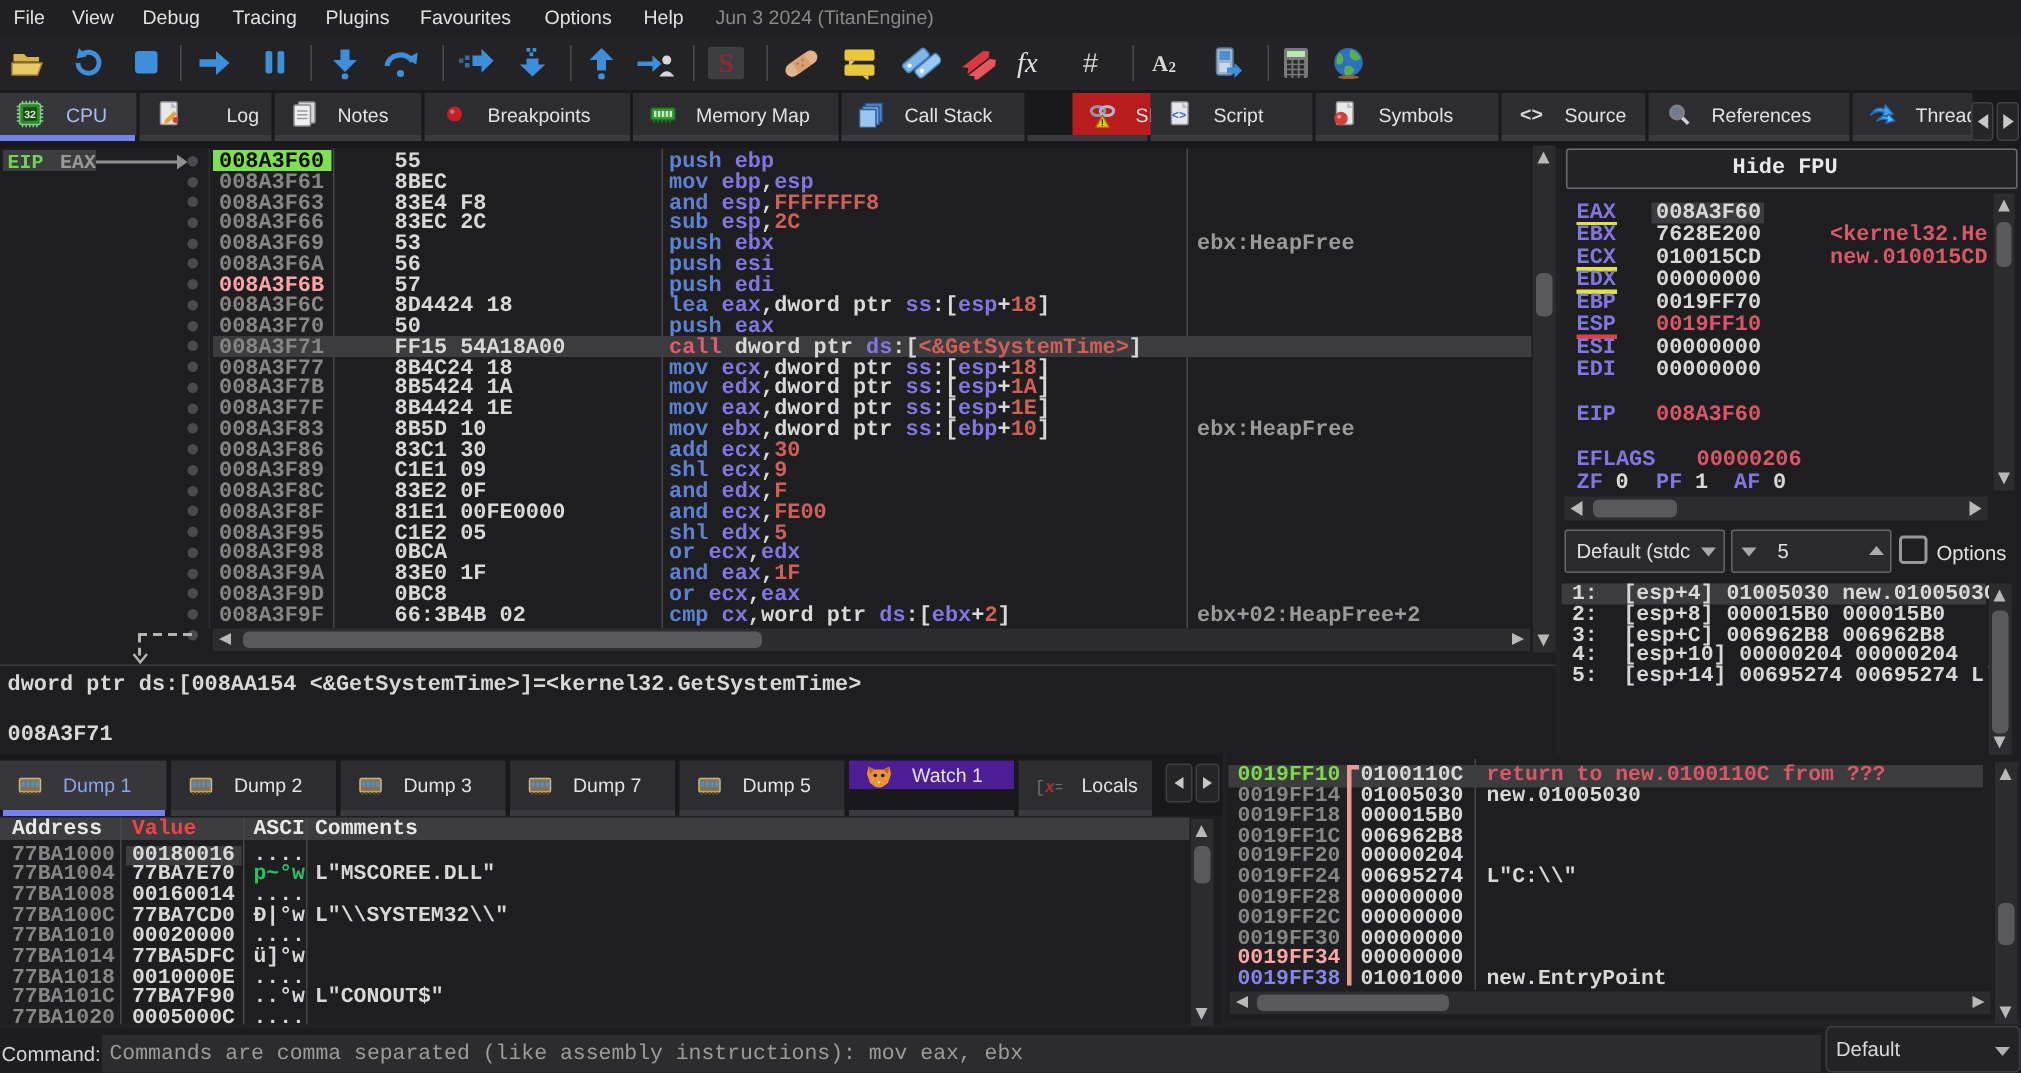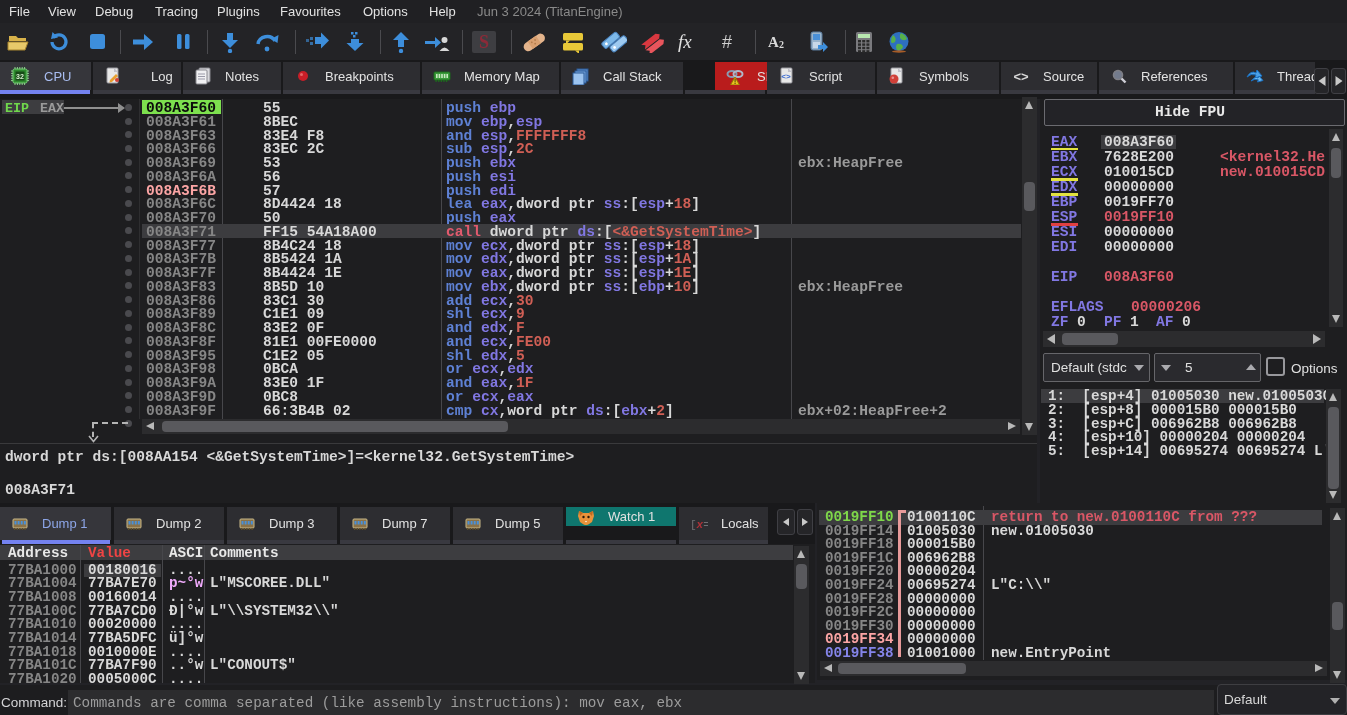--- a/index.html
+++ b/index.html
@@ -520,21 +520,21 @@
           <rect x="3.0" y="13" width="1.4" height="2"></rect>
           <rect x="5.6" y="13" width="1.4" height="2"></rect>
           <rect x="8.2" y="13" width="1.4" height="2"></rect>
           <rect x="10.8" y="13" width="1.4" height="2"></rect>
           <rect x="13.4" y="13" width="1.4" height="2"></rect>
         </g>
       </svg>
       <span style="margin-left:6px;color:#e2e2e2">Dump 5</span>
     </div>
     <div style="position:absolute;left:566px;top:37px;width:110px;height:3.5px;background:#393940"></div>
-    <div style="position:absolute;left:566px;top:4px;width:110px;height:19px;background:#0f766e;display:flex;align-items:center;overflow:hidden">
+    <div style="position:absolute;left:566px;top:4px;width:110px;height:19px;background:#4c1d95;display:flex;align-items:center;overflow:hidden">
       <svg width="18" height="18" viewBox="0 0 18 18" style="margin:0 7px 0 11px;flex:none">
         <path d="M2 3 l4 2 h6 l4 -2 1 5 -2 6 q-4 3 -5 3 h-2 q-1 0 -5 -3 l-2 -6 z" fill="#e8923a"></path>
         <path d="M2 3 l4 2 -3 3 z M16 3 l-4 2 3 3 z" fill="#c06a20"></path>
         <circle cx="6.5" cy="9" r="1.2" fill="#2a1a0a"></circle>
         <circle cx="11.5" cy="9" r="1.2" fill="#2a1a0a"></circle>
         <path d="M8 13 h2 l-1 1.5 z" fill="#fff"></path>
       </svg>
       <span style="margin-left:6px;color:#e2e2e2">Watch 1</span>
     </div>
     <div style="position:absolute;left:679px;top:37px;width:89px;height:3.5px;background:#393940"></div>
@@ -556,21 +556,21 @@
 <div style="position:absolute;left:0;top:544px;width:815px;height:139px;background:#1e1e20"></div>
 <div style="position:absolute;left:0;top:545px;width:793px;height:15px;background:#3d3d40"></div>
 <div class="dmr" style="top:546.5px"><i style="position:absolute;left:8px;color:#e8e8e8">Address</i><i style="position:absolute;left:88px;color:#ef4444">Value</i><i style="position:absolute;left:169px;color:#e8e8e8">ASCI</i><i style="position:absolute;left:210px;color:#e8e8e8">Comments</i></div>
 <div style="position:absolute;left:0;top:544px;width:815px;height:139px;overflow:hidden">
 <div style="position:absolute;left:80px;top:1px;width:1px;height:138px;background:#47474b"></div>
 <div style="position:absolute;left:162px;top:1px;width:1px;height:138px;background:#47474b"></div>
 <div style="position:absolute;left:204px;top:1px;width:1px;height:138px;background:#47474b"></div>
 <div style="position:absolute;left:0;top:-544px;width:815px;height:715px">
       <div style="position:absolute;left:84px;top:563.5px;width:77px;height:13.7px;background:#3c3c3f"></div>
       <div class="dmr" style="top:563.5px"><i style="position:absolute;left:8px;color:#868686">77BA1000</i><i style="position:absolute;left:88px;color:#d8d8d8">00180016</i><i style="position:absolute;left:169px;color:#d8d8d8">....</i></div>
-      <div class="dmr" style="top:577.2px"><i style="position:absolute;left:8px;color:#868686">77BA1004</i><i style="position:absolute;left:88px;color:#d8d8d8">77BA7E70</i><i style="position:absolute;left:169px;color:#f0abfc">p~°w</i><i style="position:absolute;left:210px;color:#d8d8d8">L"MSCOREE.DLL"</i></div>
+      <div class="dmr" style="top:577.2px"><i style="position:absolute;left:8px;color:#868686">77BA1004</i><i style="position:absolute;left:88px;color:#d8d8d8">77BA7E70</i><i style="position:absolute;left:169px;color:#22c55e">p~°w</i><i style="position:absolute;left:210px;color:#d8d8d8">L"MSCOREE.DLL"</i></div>
       <div class="dmr" style="top:590.9px"><i style="position:absolute;left:8px;color:#868686">77BA1008</i><i style="position:absolute;left:88px;color:#d8d8d8">00160014</i><i style="position:absolute;left:169px;color:#d8d8d8">....</i></div>
       <div class="dmr" style="top:604.6px"><i style="position:absolute;left:8px;color:#868686">77BA100C</i><i style="position:absolute;left:88px;color:#d8d8d8">77BA7CD0</i><i style="position:absolute;left:169px;color:#d8d8d8">Ð|°w</i><i style="position:absolute;left:210px;color:#d8d8d8">L"\\SYSTEM32\\"</i></div>
       <div class="dmr" style="top:618.3px"><i style="position:absolute;left:8px;color:#868686">77BA1010</i><i style="position:absolute;left:88px;color:#d8d8d8">00020000</i><i style="position:absolute;left:169px;color:#d8d8d8">....</i></div>
       <div class="dmr" style="top:632.0px"><i style="position:absolute;left:8px;color:#868686">77BA1014</i><i style="position:absolute;left:88px;color:#d8d8d8">77BA5DFC</i><i style="position:absolute;left:169px;color:#d8d8d8">ü]°w</i></div>
       <div class="dmr" style="top:645.7px"><i style="position:absolute;left:8px;color:#868686">77BA1018</i><i style="position:absolute;left:88px;color:#d8d8d8">0010000E</i><i style="position:absolute;left:169px;color:#d8d8d8">....</i></div>
       <div class="dmr" style="top:659.4px"><i style="position:absolute;left:8px;color:#868686">77BA101C</i><i style="position:absolute;left:88px;color:#d8d8d8">77BA7F90</i><i style="position:absolute;left:169px;color:#d8d8d8">..°w</i><i style="position:absolute;left:210px;color:#d8d8d8">L"CONOUT$"</i></div>
       <div class="dmr" style="top:673.1px"><i style="position:absolute;left:8px;color:#868686">77BA1020</i><i style="position:absolute;left:88px;color:#d8d8d8">0005000C</i><i style="position:absolute;left:169px;color:#d8d8d8">....</i></div>
     </div>
 </div>
 

